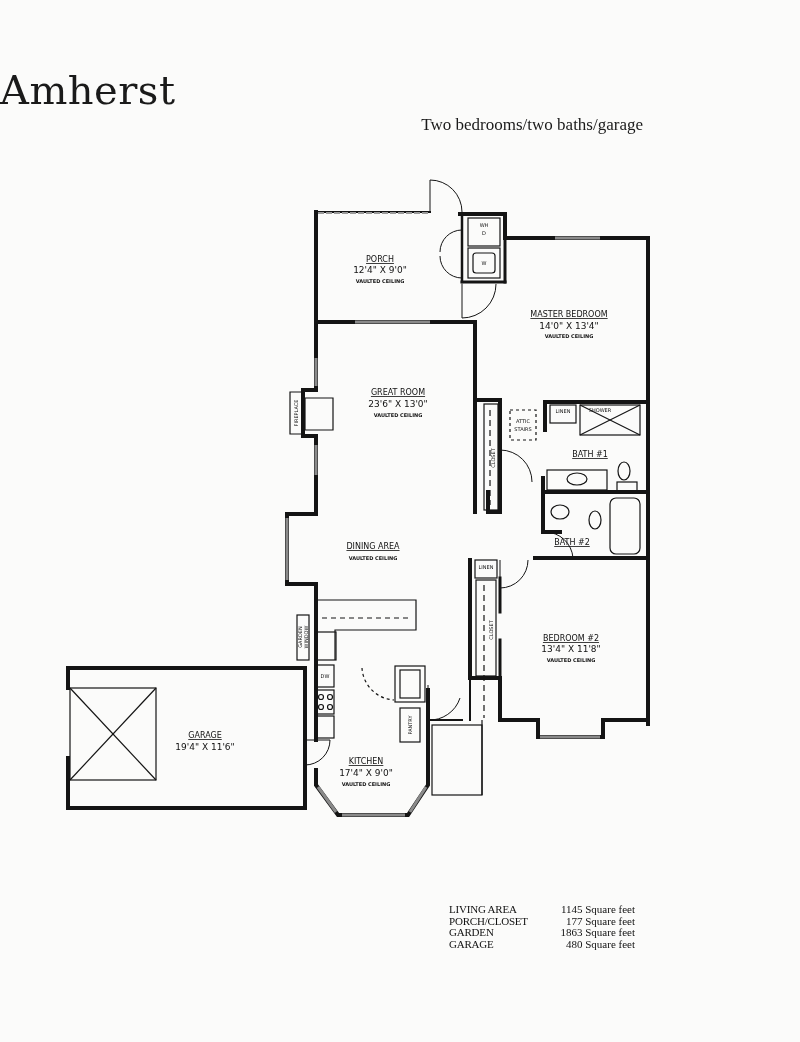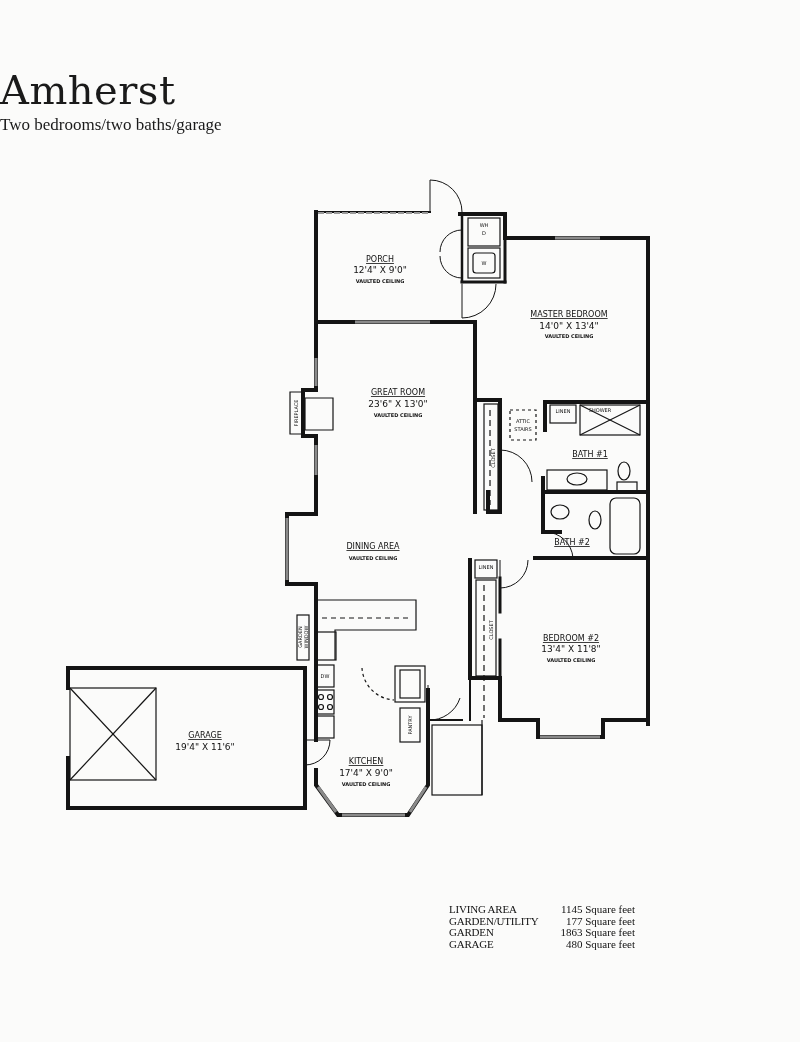--- a/index.html
+++ b/index.html
@@ -1,18 +1,18 @@
 <!DOCTYPE html>
 <html><head>
 <meta charset="utf-8">
 <style>
   html, body { margin:0; padding:0; }
   body { width:800px; height:1042px; background:#fbfbfa; position:relative; overflow:hidden; font-family:"Liberation Serif", serif; color:#111; }
   .title { position:absolute; left:0; width:800px; top:68px; text-align:left; font-family:"DejaVu Serif", serif; font-size:40px; line-height:44px; color:#1a1a1a; letter-spacing:0.5px; }
-  .subtitle { position:absolute; left:0; width:643px; top:115px; text-align:left; font-family:"Liberation Serif", serif; font-size:17px; color:#1a1a1a; }
+  .subtitle { position:absolute; left:0; width:643px; top:115px; text-align:right; font-family:"Liberation Serif", serif; font-size:17px; color:#1a1a1a; }
   svg.plan { position:absolute; left:0; top:0; }
   .lbl { font-family:"DejaVu Sans", sans-serif; fill:#111; }
   .room-name { font-size:8px; text-decoration:underline; }
   .dim { font-size:9px; }
   .note { font-size:5px; font-weight:bold; }
   .small { font-size:5px; }
   .area-table { position:absolute; left:449px; top:904px; width:186px; font-family:"Liberation Serif", serif; font-size:11px; line-height:11.5px; color:#111; }
   .area-row { display:flex; justify-content:space-between; }
   .area-row span:first-child { letter-spacing:-0.2px;text-align:center; }
 </style>
@@ -190,21 +190,21 @@
     <text class="lbl small" x="325" y="678" text-anchor="middle">DW</text>
   </g>
 </svg>
 
 <div class="area-table">
   <div class="area-row">
     <span>LIVING AREA</span>
     <span>1145 Square feet</span>
   </div>
   <div class="area-row">
-    <span>GARDEN/UTILITY</span>
+    <span>PORCH/CLOSET</span>
     <span>177 Square feet</span>
   </div>
   <div class="area-row">
     <span>GARDEN</span>
     <span>1863 Square feet</span>
   </div>
   <div class="area-row">
     <span>GARAGE</span>
     <span>480 Square feet</span>
   </div>

